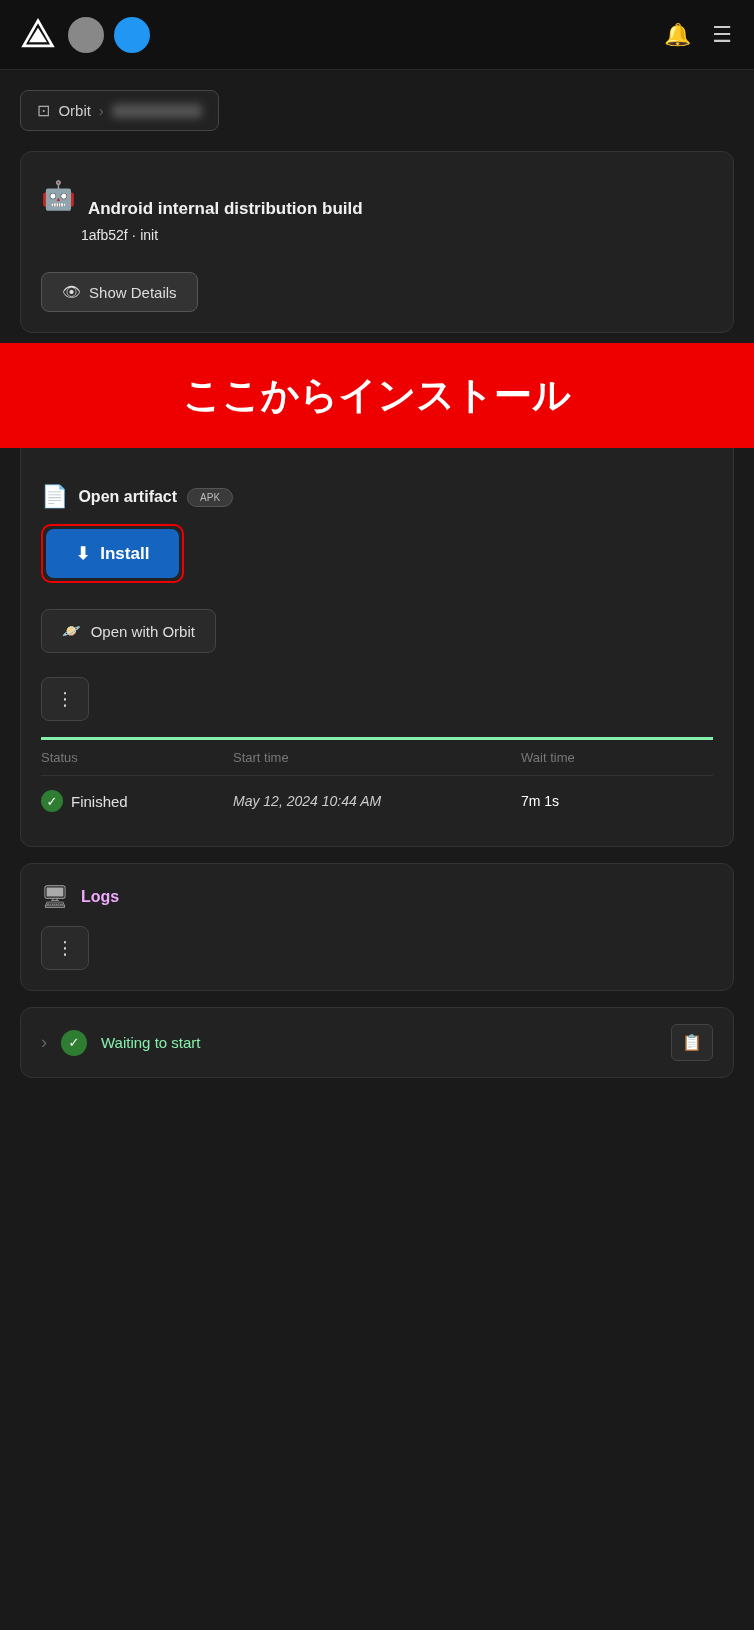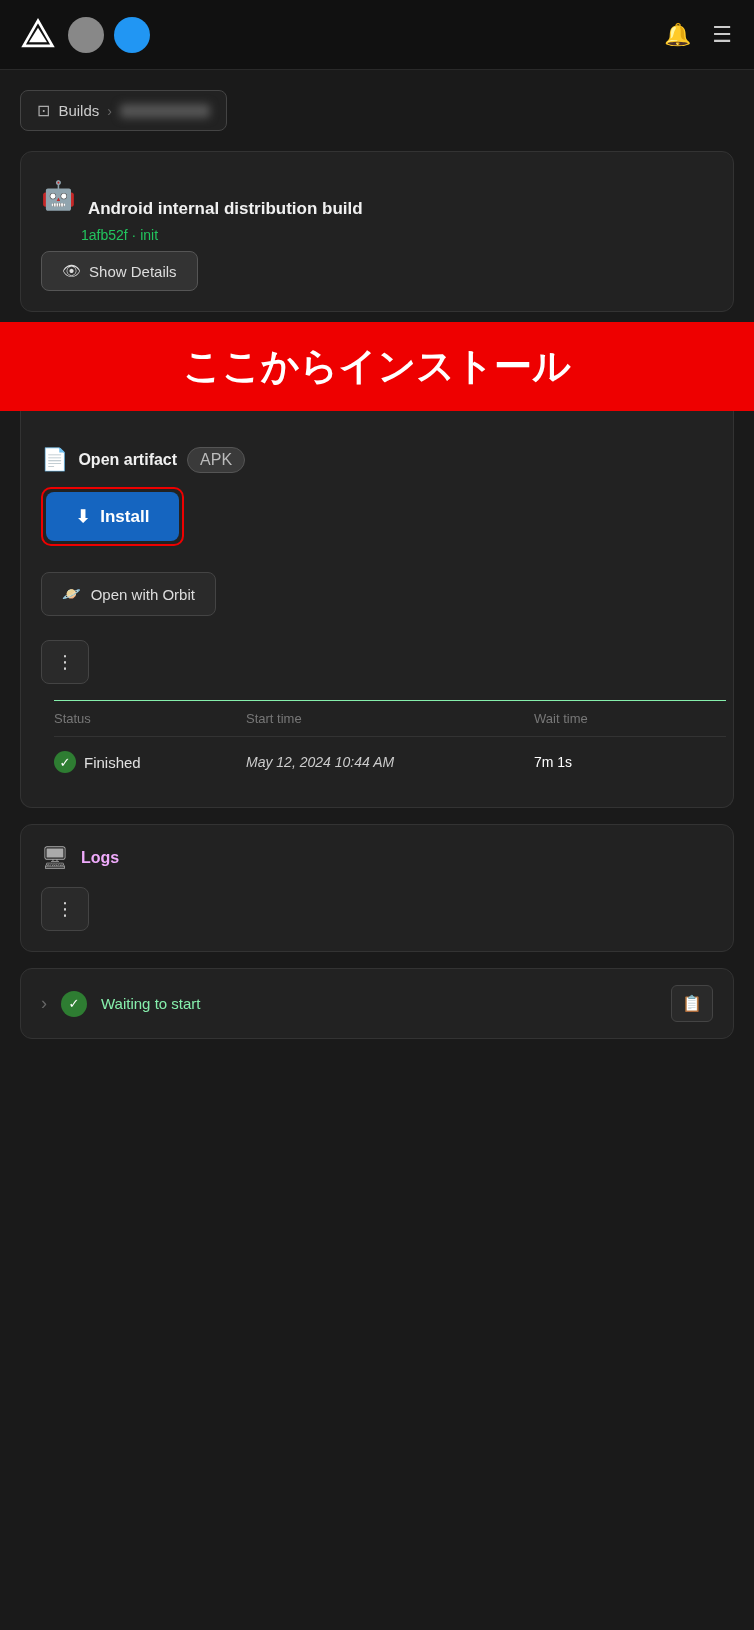--- a/index.html
+++ b/index.html
@@ -95,22 +95,22 @@
       font-size: 28px;
     }
     .build-title {
       font-size: 17px;
       font-weight: 700;
       color: #f0f0f0;
       margin-top: 27px;
     }
     .build-subtitle {
       font-size: 14px;
-      color: #22c55e;
-      margin-bottom: 8px;
+      color: #e5e5e5;
+      margin-bottom: 29px;
       margin-left: 40px;
     }
     .show-details-btn {
       display: inline-flex;
       align-items: center;
       gap: 8px;
       background: #333;
       border: 1px solid #555;
       border-radius: 8px;
       padding: 10px 20px;
@@ -120,21 +120,21 @@
       margin-left: 0;
     }
 
     
     .red-banner {
       background: #e00;
       color: #fff;
       font-size: 38px;
       font-weight: 900;
       text-align: center;
-      padding: 20px 16px;
+      padding: 28px 16px;
       margin: 0 -1px;
       border-radius: 0;
       line-height: 1.3;
     }
 
     
     .artifact-section {
       padding: 16px 0 0;
     }
     .artifact-header {
@@ -143,21 +143,21 @@
       gap: 10px;
       margin-bottom: 14px;
     }
     .artifact-icon { font-size: 22px; color: #aaa; }
     .artifact-title { font-size: 16px; font-weight: 700; color: #f0f0f0; }
     .apk-badge {
       background: #3a3a3a;
       border: 1px solid #555;
       border-radius: 20px;
       padding: 3px 12px;
-      font-size: 16px;
+      font-size: 10px;
       color: #bbb;
     }
 
     
     .install-btn-wrapper {
       display: inline-block;
       border: 2px solid #e00;
       border-radius: 10px;
       padding: 3px;
       margin-bottom: 12px;
@@ -200,23 +200,22 @@
       padding: 10px 14px;
       color: #ddd;
       font-size: 18px;
       cursor: pointer;
       min-width: 48px;
     }
 
     
     .status-table {
       width: 100%;
-      border-top: 1px solid #86efac;
+      border-top: 3px solid #86efac;
       margin-top: 16px;
-      margin-left: 13px;
     }
     .status-table-header {
       display: grid;
       grid-template-columns: 1fr 1.5fr 1fr;
       padding: 10px 0;
       border-bottom: 1px solid #333;
     }
     .status-table-header span {
       font-size: 13px;
       color: #777;
@@ -316,21 +315,21 @@
   <div class="header-avatar"></div>
   <div class="header-avatar-blue"></div>
   <div class="header-spacer"></div>
   <div class="header-bell">🔔</div>
   <div class="header-menu">☰</div>
 </div>
 
 <div class="breadcrumb-section">
   <div class="breadcrumb">
     <span class="breadcrumb-icon">⊡</span>
-    <span class="breadcrumb-text">Builds</span>
+    <span class="breadcrumb-text">Orbit</span>
     <span class="breadcrumb-sep">›</span>
     <div class="breadcrumb-blurred"></div>
   </div>
 </div>
 
 <div class="card">
 
   
   <div class="build-info-header">
     <span class="android-icon">🤖</span>

